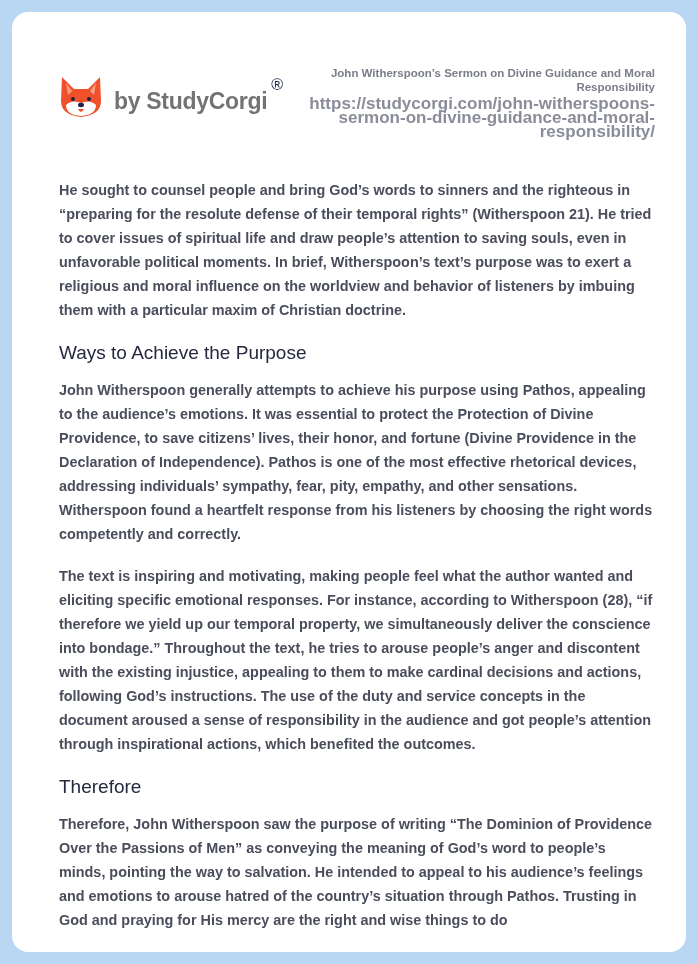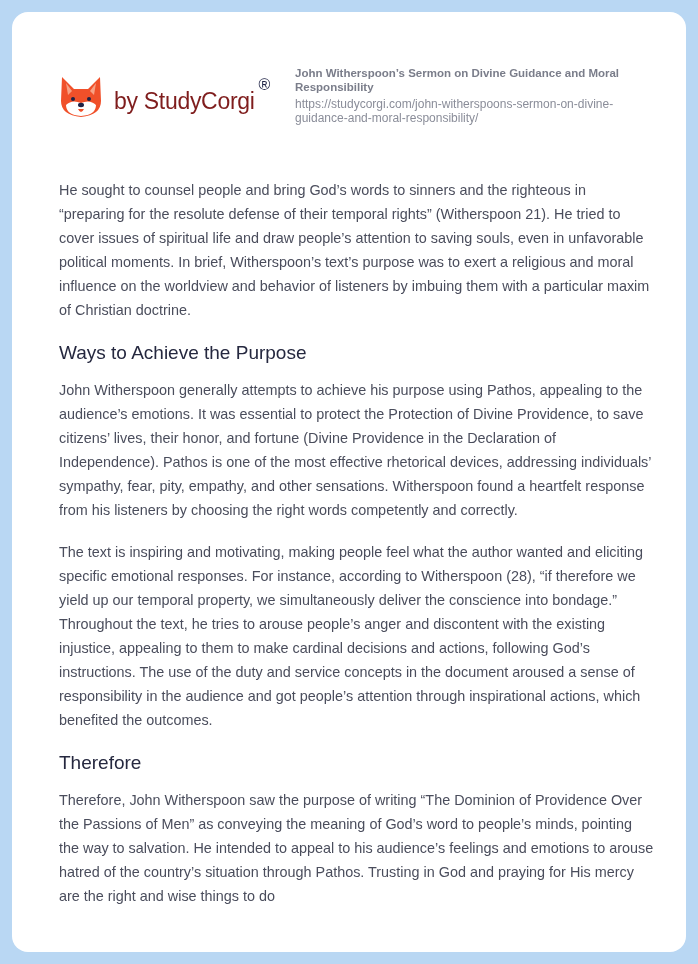--- a/index.html
+++ b/index.html
@@ -20,46 +20,46 @@
     .header {
       position: absolute; left: 0; top: 0; width: 674px; height: 140px;
     }
     .logo {
       position: absolute; left: 48px; top: 63px;
       display: flex; align-items: center;
     }
     .logo svg { width: 42px; height: 44px; }
     .logo-text {
       margin-left: 12px;
-      font-size: 23px; font-weight: 400; color: #7f1d1d;
+      font-size: 23px; font-weight: 700; color: #737373;
       letter-spacing: -0.3px;
       margin-top: 8px;
     }
     .logo-reg {
       font-size: 16px; font-weight: 400; color: #1e2245;
       position: relative; top: -12px; margin-left: 4px;
     }
     .meta {
       position: absolute; right: 31px; top: 54px;
-      width: 360px; text-align: left;
+      width: 360px; text-align: right;
     }
     .meta-title {
       font-size: 11.5px; font-weight: 700; color: #7a7d8a;
       line-height: 14px;
     }
     .meta-url {
       margin-top: 3px;
-      font-size: 12px; color: #8a8d99; line-height: 14px;
+      font-size: 17px; color: #8a8d99; line-height: 14px; font-weight: bold;
     }
     .content {
       position: absolute; left: 47px; top: 166px; width: 596px;
       color: #4a4d5c;
       font-size: 14.4px; line-height: 24px;
     }
-    .content p { margin: 0 0 18px 0; }
+    .content p { margin: 0 0 18px 0; font-weight: bold; }
     .content h2 {
       margin: 2px 0 12px 0;
       font-size: 19px; line-height: 26px; font-weight: 400; color: #25283f;
     }
   </style>
 </head>
 <body>
 
 <div class="card">
   <div class="header">

